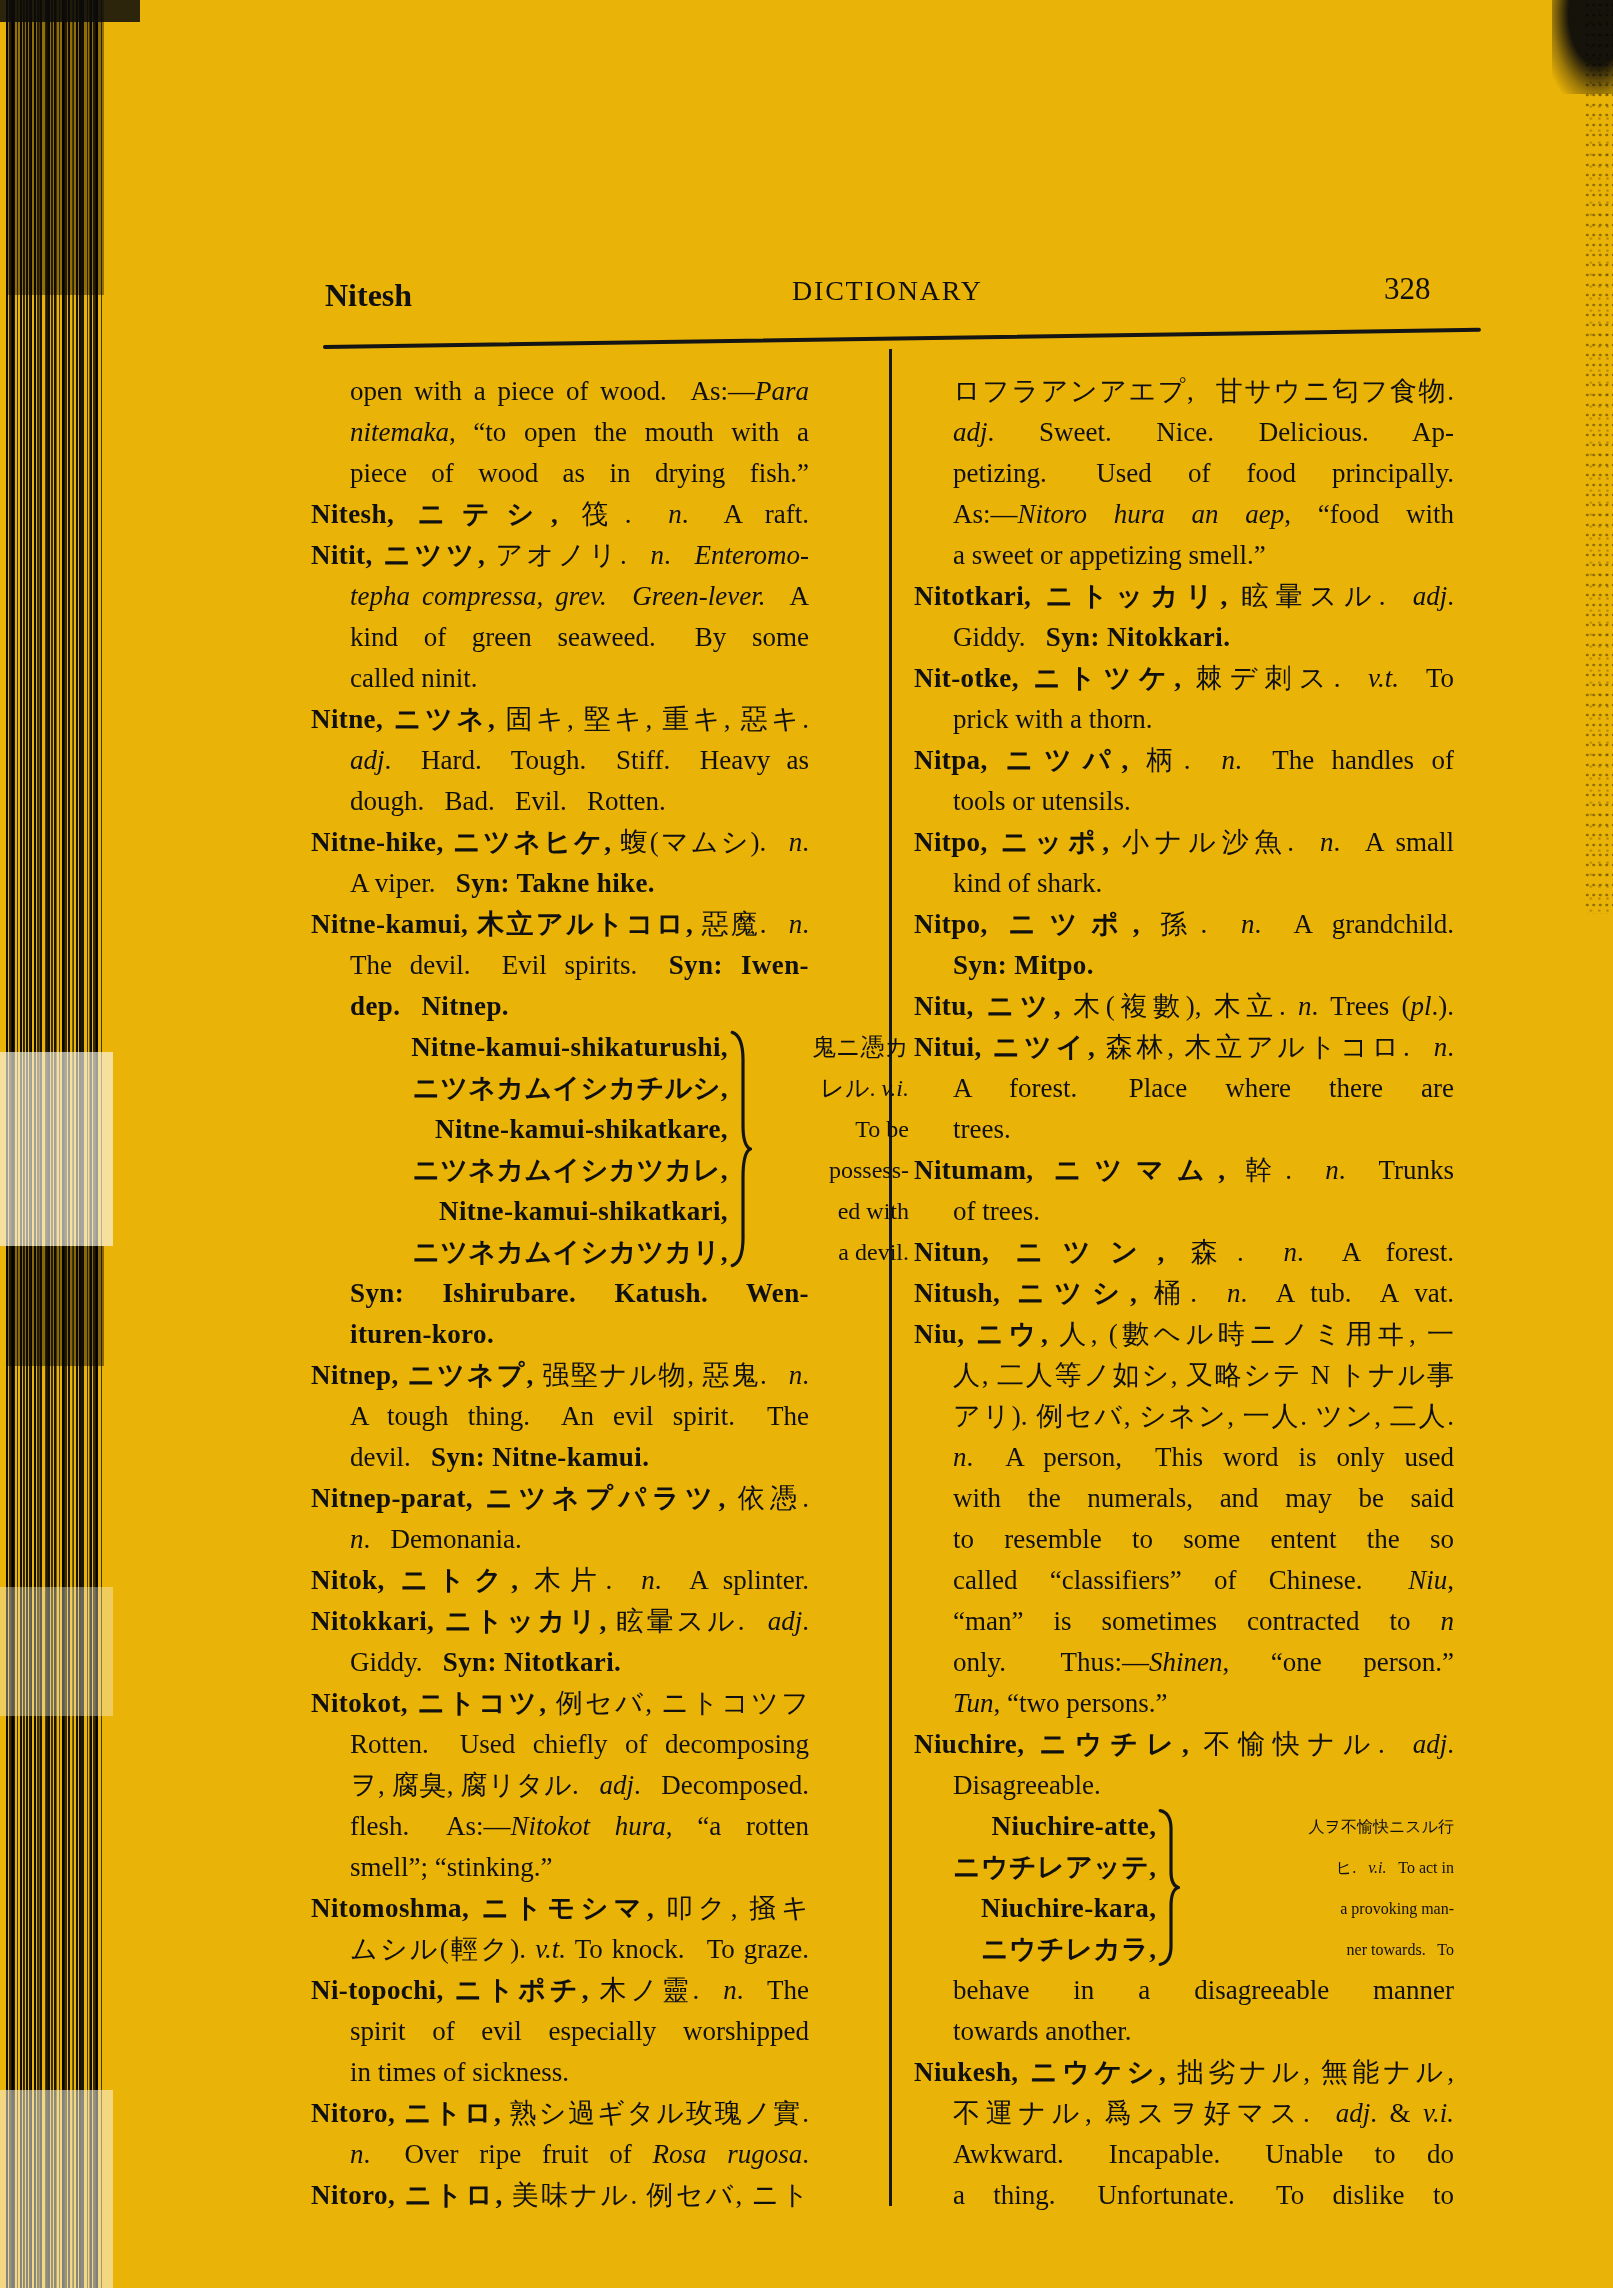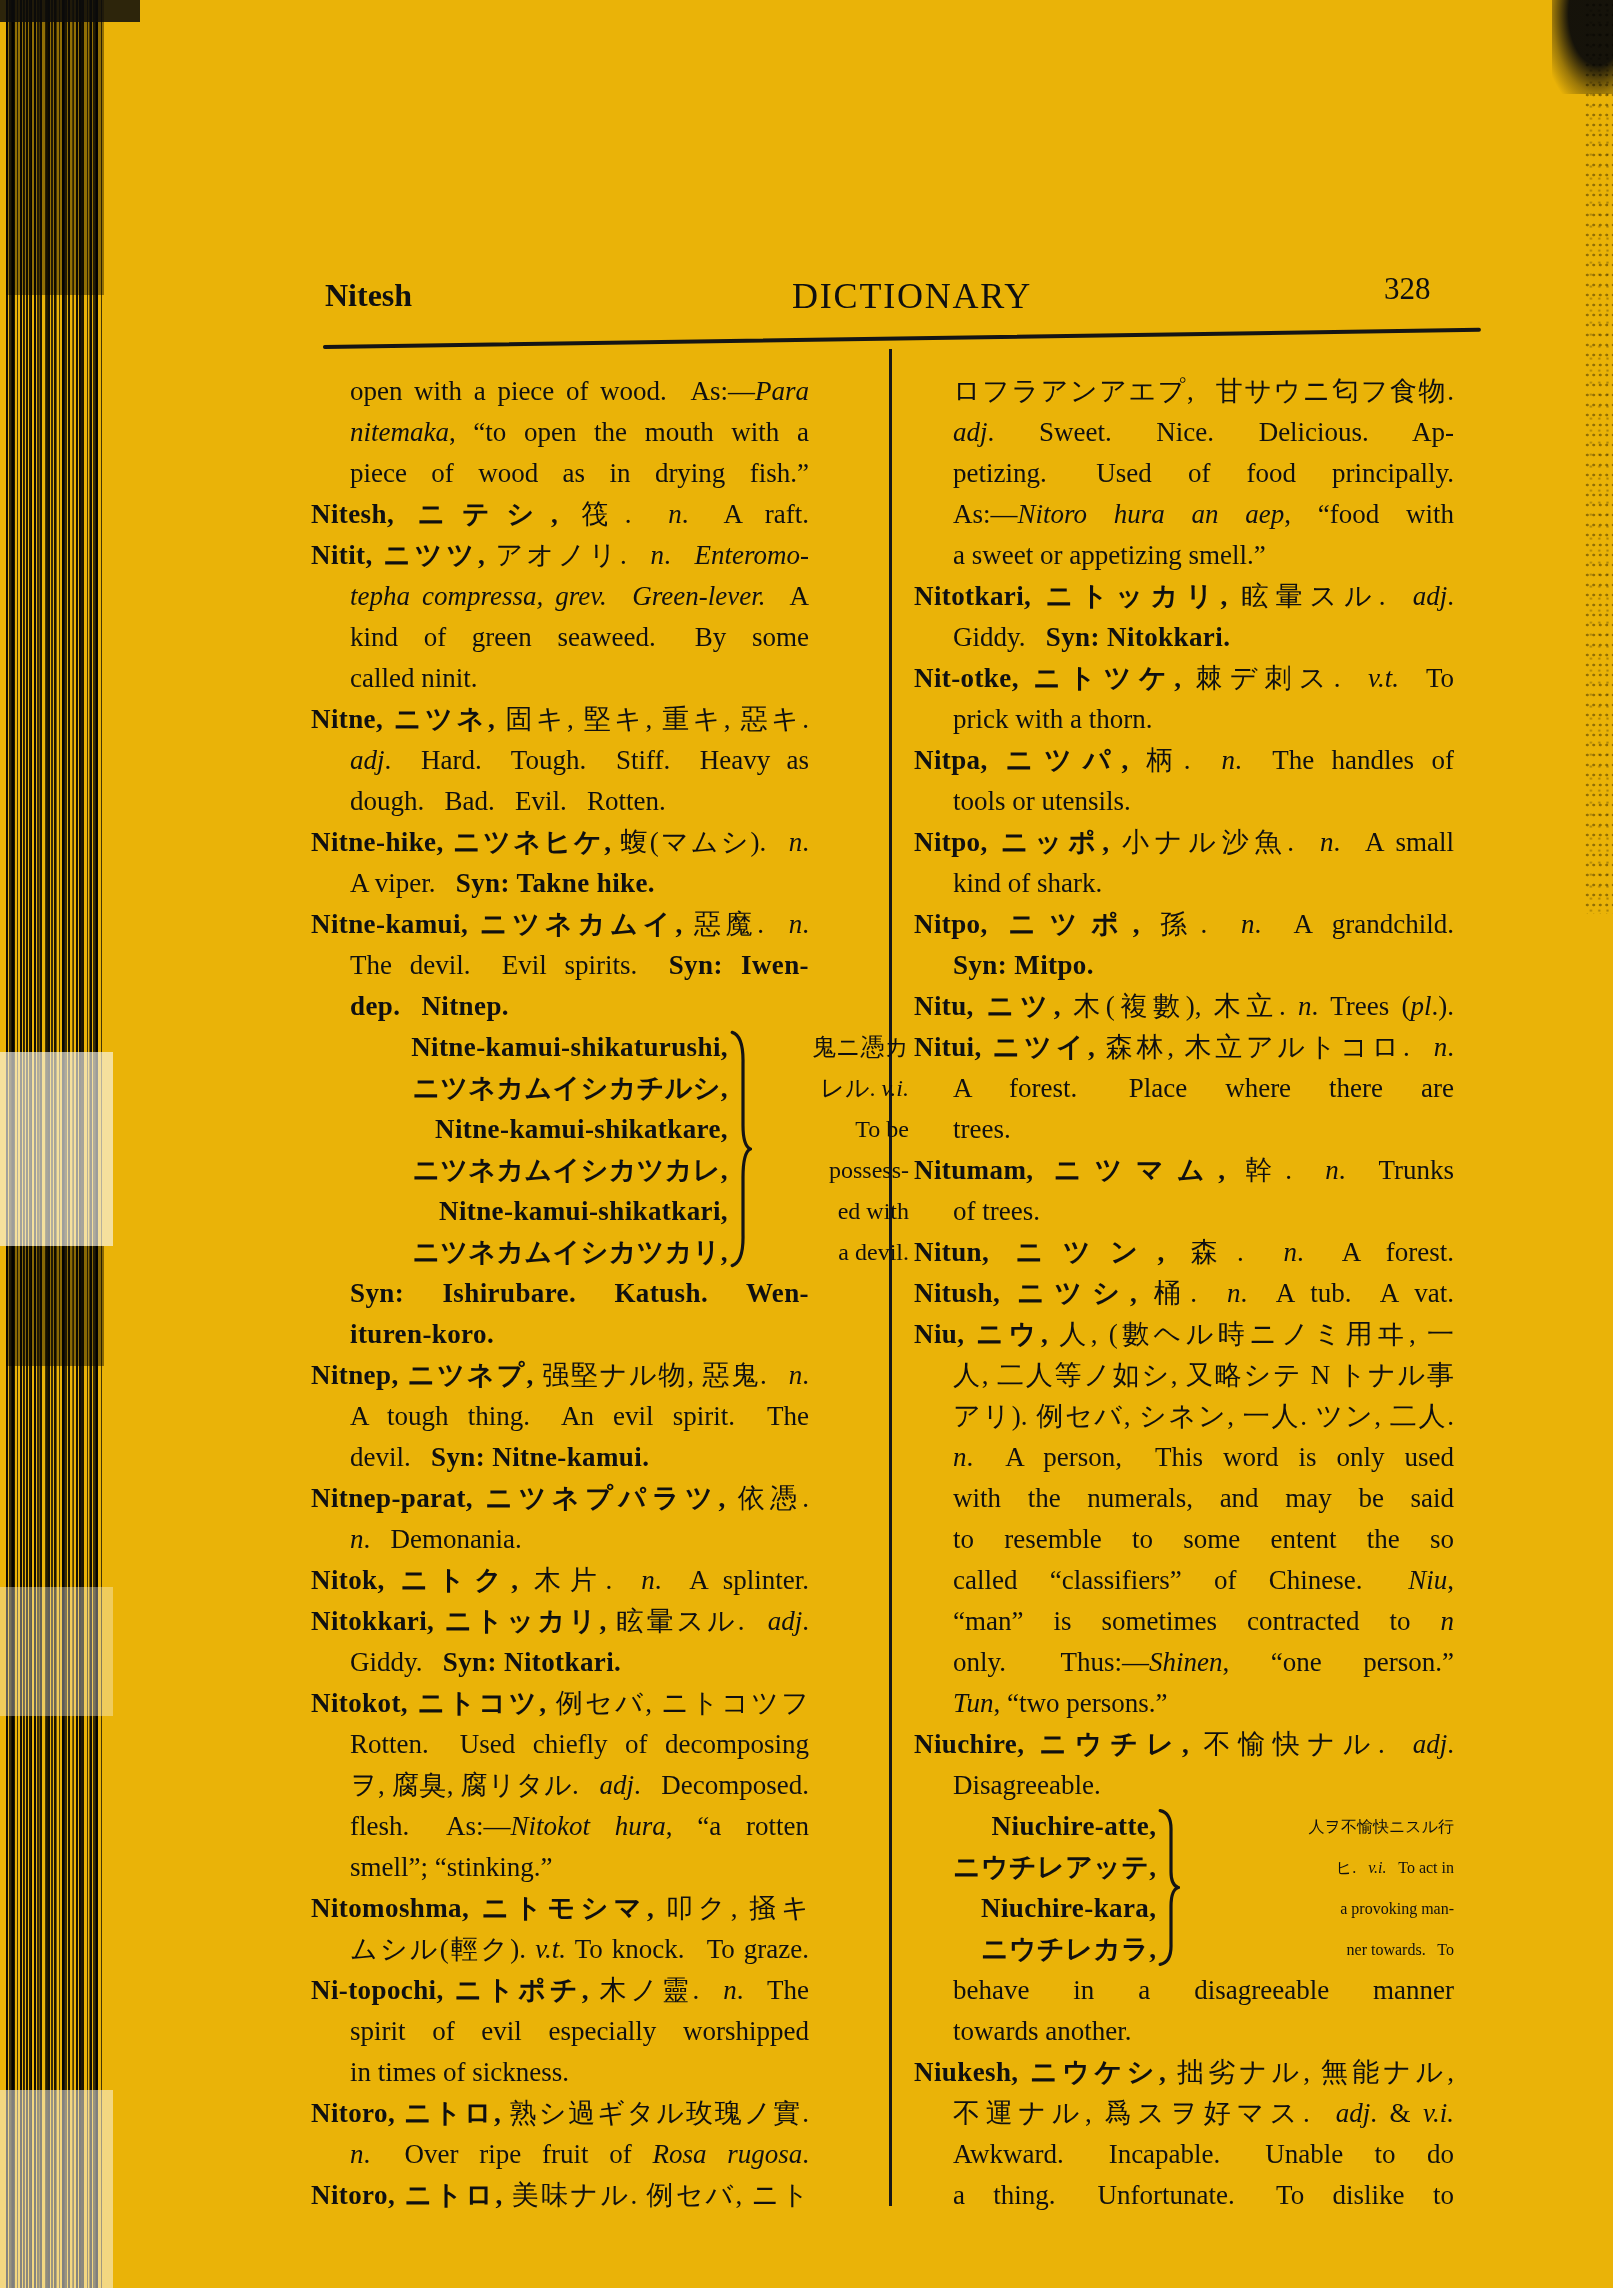--- a/index.html
+++ b/index.html
@@ -20,21 +20,21 @@
   .band-fade3{position:absolute;left:0;top:2090px;width:113px;height:198px;background:rgba(252,252,249,.5);}
   .smear-top-left{position:absolute;left:0;top:0;width:140px;height:22px;background:rgba(12,12,12,.85);}
   .blob-top-right{position:absolute;left:1552px;top:0;width:61px;height:94px;
     background:radial-gradient(ellipse at 75% 15%,rgba(10,10,10,.95) 45%,rgba(10,10,10,.35) 70%,transparent 90%);}
   .speckle-right{position:absolute;left:1584px;top:0;width:29.5px;height:914px;opacity:.75;
     background-image:radial-gradient(circle,rgba(0,0,0,.5) 0 1.2px,transparent 1.7px),
                      radial-gradient(circle,rgba(0,0,0,.35) 0 0.9px,transparent 1.3px);
     background-size:6.5px 10px,8.3px 12px;background-position:0 0,2.8px 4.6px;}
   
   .run-head{position:absolute;left:325px;top:277px;font-weight:700;font-size:32px;}
-  .center-head{position:absolute;left:792px;top:275px;font-size:36px;letter-spacing:1.8px;}
+  .center-head{position:absolute;left:792px;top:275px;font-size:28px;letter-spacing:1.8px;}
   .page-num{position:absolute;left:1384px;top:271px;font-size:31px;}
   .rule{position:absolute;left:323px;top:345px;width:1158px;height:3.7px;background:#151515;
         transform:rotate(-0.85deg);transform-origin:left center;border-radius:1.8px;}
   .divider{position:absolute;left:889px;top:349px;width:2.8px;height:1857px;background:#181818;}
   
   .col{position:absolute;top:371px;left:311px;width:498px;}
   .col-r{left:914px;width:540px;}
   .line{height:41px;line-height:41px;font-size:27px;overflow:hidden;}
   .ind{padding-left:39px;}
   .j{text-align:justify;text-align-last:justify;}
@@ -81,21 +81,21 @@
       <div class="line j"><span class="b">Nitesh, ニテシ,</span><span> 筏.  </span><span class="i">n</span><span>.  A raft.</span></div>
       <div class="line j"><span class="b">Nitit, ニツツ,</span><span> アオノリ.  </span><span class="i">n</span><span>.  </span><span class="i">Enteromo-</span></div>
       <div class="line j ind"><span class="i">tepha compressa, grev.</span><span>  </span><span class="i">Green-lever.</span><span>  A</span></div>
       <div class="line j ind"><span>kind of green seaweed.  By some</span></div>
       <div class="line ind"><span>called ninit.</span></div>
       <div class="line j"><span class="b">Nitne, ニツネ,</span><span> 固キ, 堅キ, 重キ, 惡キ.</span></div>
       <div class="line j ind"><span class="i">adj</span><span>.  Hard.  Tough.  Stiff.  Heavy as</span></div>
       <div class="line ind"><span>dough.  Bad.  Evil.  Rotten.</span></div>
       <div class="line j"><span class="b">Nitne-hike, ニツネヒケ,</span><span> 蝮(マムシ).  </span><span class="i">n</span><span>.</span></div>
       <div class="line ind"><span>A viper.  </span><span class="b">Syn: Takne hike.</span></div>
-      <div class="line j"><span class="b">Nitne-kamui, ニツネカムイ,</span><span> 惡魔.  </span><span class="i">n</span><span>.</span></div>
+      <div class="line j"><span class="b">Nitne-kamui, 木立アルトコロ,</span><span> 惡魔.  </span><span class="i">n</span><span>.</span></div>
       <div class="line j ind"><span>The devil.  Evil spirits.  </span><span class="b">Syn: Iwen-</span></div>
       <div class="line ind"><span class="b">dep.  Nitnep.</span></div>
       <div class="bgroup g1">
         <div class="bg-left">
           <div class="line"><span class="b">Nitne-kamui-shikaturushi,</span></div>
           <div class="line ind"><span class="b">ニツネカムイシカチルシ,</span></div>
           <div class="line"><span class="b">Nitne-kamui-shikatkare,</span></div>
           <div class="line ind"><span class="b">ニツネカムイシカツカレ,</span></div>
           <div class="line"><span class="b">Nitne-kamui-shikatkari,</span></div>
           <div class="line ind"><span class="b">ニツネカムイシカツカリ,</span></div>

